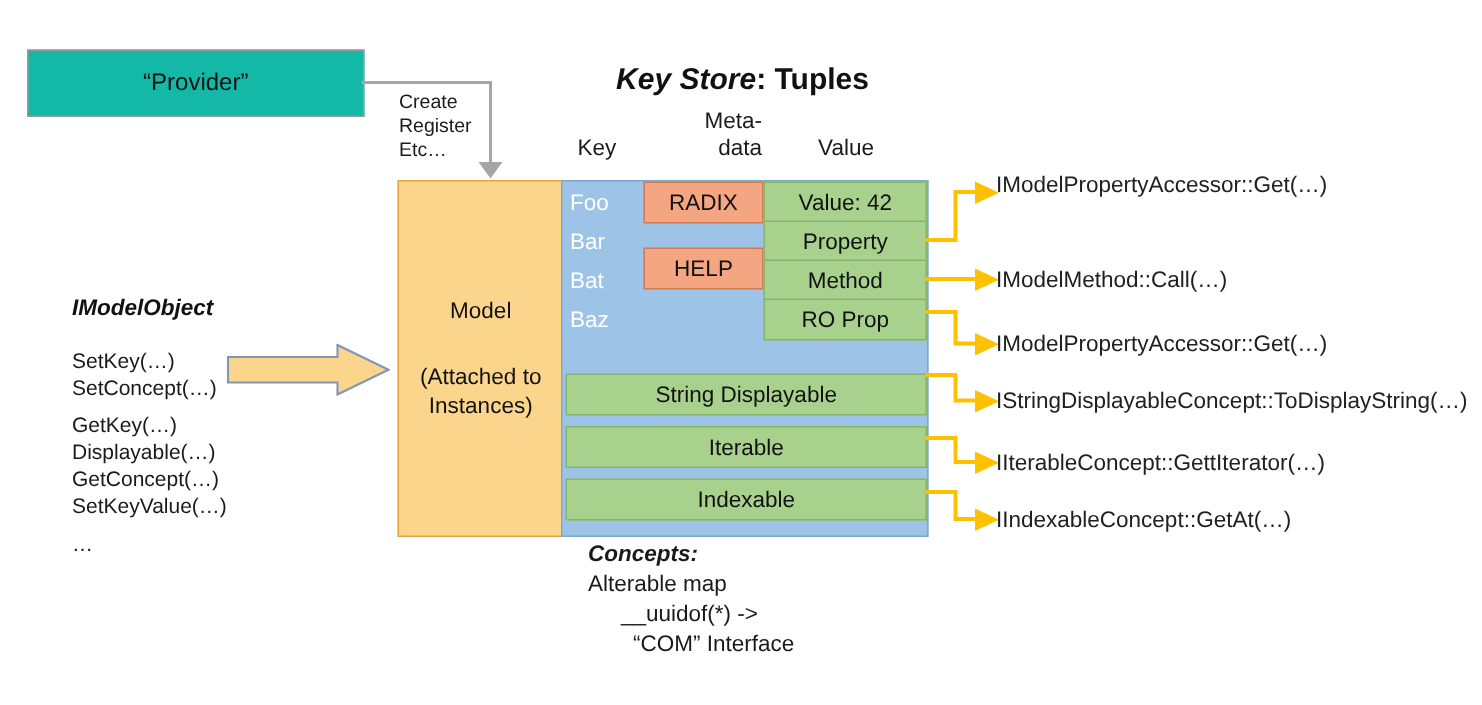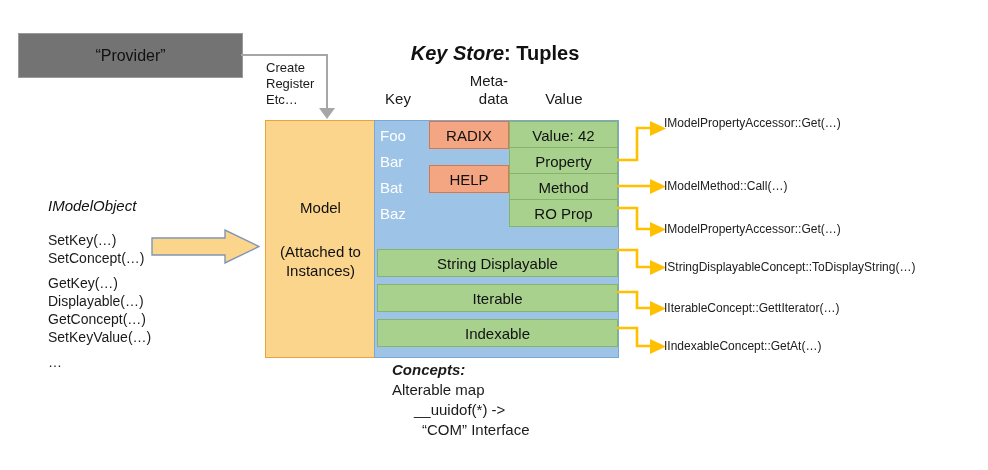--- a/index.html
+++ b/index.html
@@ -10,21 +10,21 @@
     color:#1a1a1a;
     overflow:hidden;
   }
   #stage{position:relative;width:988px;height:470px;}
 
   .abs{position:absolute;}
 
   
   .provider-box{
     left:18px;top:33px;width:223px;height:43px;
-    background:#737373;border:1px solid #9a9a9a;
+    background:#14b8a6;border:1px solid #9a9a9a;
     display:flex;align-items:center;justify-content:center;
     font-size:16px;color:#111;
   }
 
   
   .gray-h{left:241px;top:54px;width:87px;height:2px;background:#a6a6a6;}
   .gray-v{left:326px;top:54px;width:2px;height:56px;background:#a6a6a6;}
   .gray-head{
     left:319px;top:108px;width:0;height:0;
     border-left:8px solid transparent;border-right:8px solid transparent;
@@ -89,39 +89,39 @@
   
   .concept-bar{
     left:377px;width:239px;height:26px;
     background:#a9d18e;border:1px solid #85b46a;
     display:flex;align-items:center;justify-content:center;
     font-size:15px;color:#111;
   }
 
   
   .imo-title{
-    left:48px;top:197px;font-size:15px;font-weight:normal;font-style:italic;color:#111;
+    left:48px;top:197px;font-size:15px;font-weight:bold;font-style:italic;color:#111;
   }
   .imo-list{left:48px;top:232px;width:150px;font-size:14px;color:#1a1a1a;}
   .imo-list div{margin-bottom:2px;}
   .imo-list .g1{margin-bottom:9px;}
   .imo-list .g2{margin-bottom:9px;}
 
   
   .block-arrow{left:151px;top:229px;width:109px;height:35px;}
 
   
   .concepts{left:392px;top:360px;width:250px;font-size:15px;color:#1a1a1a;line-height:20px;}
   .concepts .ctitle{font-weight:bold;font-style:italic;}
   .concepts .ind1{padding-left:22px;}
   .concepts .ind2{padding-left:30px;}
 
   
   .note{
-    font-size:12px;color:#202020;line-height:15px;white-space:nowrap;
+    font-size:15px;color:#202020;line-height:15px;white-space:nowrap;
   }
 
   
   .conn{left:0;top:0;width:988px;height:470px;pointer-events:none;}
 </style>
 </head>
 <body>
 
 <div id="stage">
 

